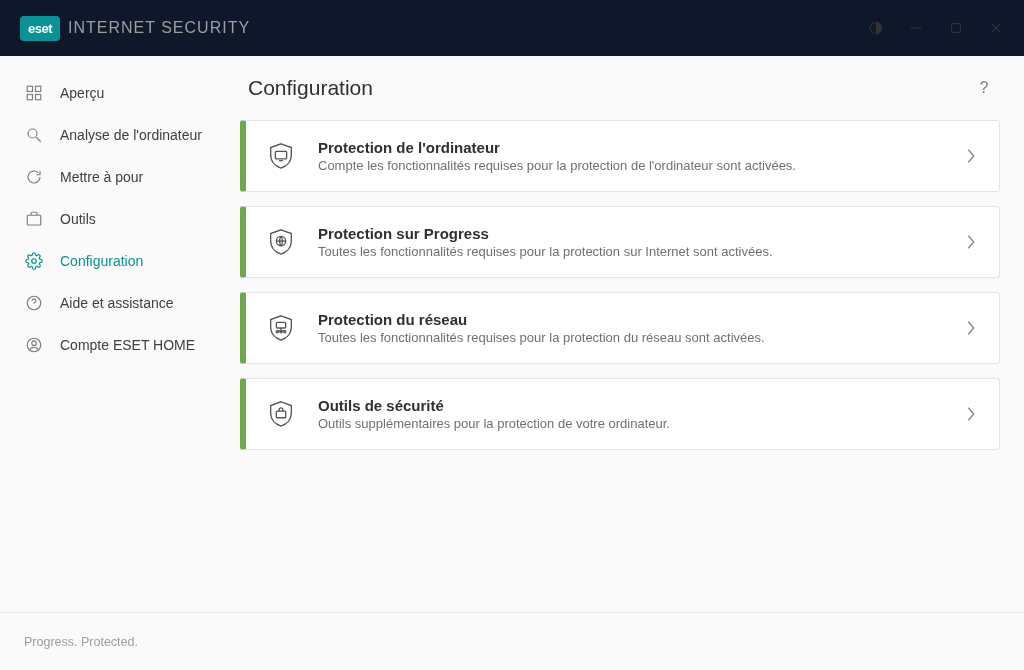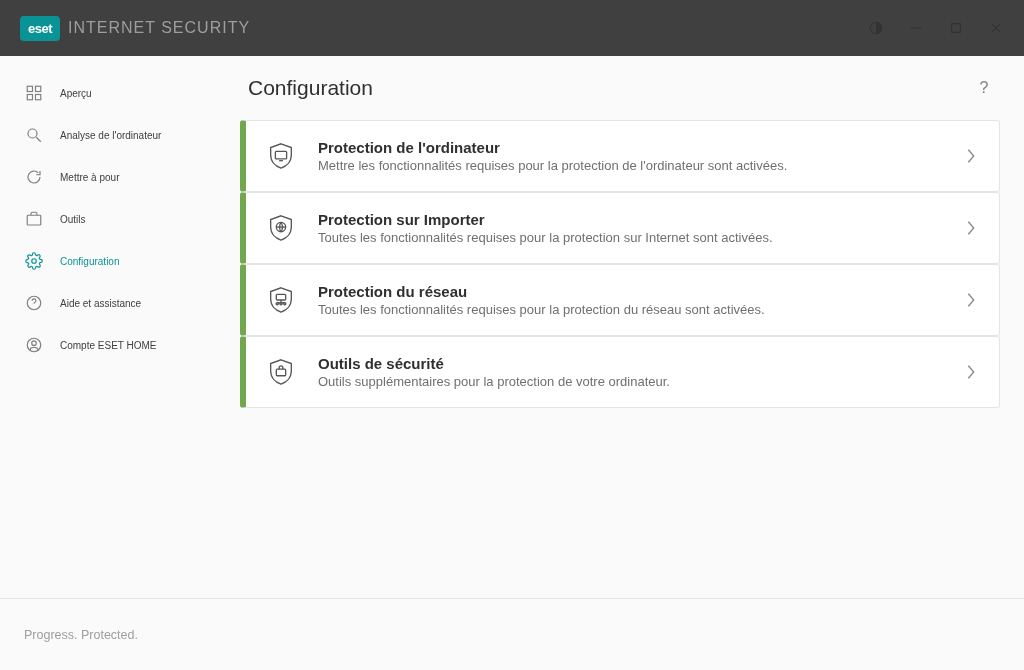--- a/index.html
+++ b/index.html
@@ -1,51 +1,51 @@
 <!DOCTYPE html>
 <html><head>
 <meta charset="utf-8">
 <style>
   * { margin: 0; padding: 0; box-sizing: border-box; font-family: "Segoe UI", Arial, sans-serif; }
   body { width: 1024px; height: 670px; background: #f5f5f5; overflow: hidden; display: flex; flex-direction: column; }
 
-  .titlebar { height: 56px; display: flex; align-items: center; padding: 0 20px; background: #404040; }
+  .titlebar { height: 56px; display: flex; align-items: center; padding: 0 20px; background: #0f172a; }
   .logo { display: flex; align-items: center; gap: 8px; }
   .logo-badge { background: #0a9396; color: #fff; font-weight: bold; font-size: 13px; letter-spacing: -0.5px; padding: 3px 6px; border-radius: 4px; border: 2px solid #0a9396; }
   .logo-text { color: #9e9e9e; font-size: 16px; font-weight: 400; letter-spacing: 1px; }
   .titlebar-spacer { flex: 1; }
   .win-controls { display: flex; gap: 24px; align-items: center; }
   .win-btn { width: 16px; height: 16px; display: flex; align-items: center; justify-content: center; cursor: pointer; color: #333; }
   .win-btn svg { width: 14px; height: 14px; }
 
   .body { flex: 1; display: flex; background: #fafafa; }
 
   .sidebar { width: 240px; padding-top: 16px; background: #fafafa; }
-  .nav-item { display: flex; align-items: center; gap: 16px; padding: 11px 24px; cursor: pointer; color: #404040; font-size: 10px; }
+  .nav-item { display: flex; align-items: center; gap: 16px; padding: 11px 24px; cursor: pointer; color: #404040; font-size: 14px; }
   .nav-item.active { color: #0a9396; }
   .nav-item .icon { width: 20px; height: 20px; display: flex; align-items: center; justify-content: center; color: #808080; }
   .nav-item.active .icon { color: #0a9396; }
   .nav-item .icon svg { width: 18px; height: 18px; }
 
   .main { flex: 1; display: flex; flex-direction: column; padding: 16px 24px 0 0; }
   .main-header { display: flex; align-items: center; padding: 4px 4px 20px 8px; }
   .main-title { font-size: 21px; color: #303030; font-weight: 400; }
   .help-btn { margin-left: auto; color: #808080; font-size: 16px; cursor: pointer; width: 24px; height: 24px; display: flex; align-items: center; justify-content: center; }
 
-  .cards { display: flex; flex-direction: column; }
+  .cards { display: flex; flex-direction: column; gap: 14px; }
   .card { background: #fff; border: 1px solid #e5e5e5; border-left: 6px solid #6fa84f; border-radius: 3px; display: flex; align-items: center; padding: 18px 22px 18px 18px; cursor: pointer; }
   .card-icon { width: 34px; height: 34px; display: flex; align-items: center; justify-content: center; color: #555; margin-right: 20px; flex-shrink: 0; }
   .card-icon svg { width: 30px; height: 30px; }
   .card-body { flex: 1; }
   .card-title { font-size: 15px; font-weight: 600; color: #303030; margin-bottom: 2px; }
   .card-desc { font-size: 13px; color: #707070; }
   .card-chevron { color: #888; display: flex; align-items: center; }
   .card-chevron svg { width: 12px; height: 18px; }
 
-  .footer { height: 72px; border-top: 1px solid #e5e5e5; display: flex; align-items: center; padding: 0 24px; background: #fafafa; }
+  .footer { height: 58px; border-top: 1px solid #e5e5e5; display: flex; align-items: center; padding: 0 24px; background: #fafafa; }
   .footer-slogan { color: #9e9e9e; font-size: 12.5px; }
   .footer-spacer { flex: 1; }
   .footer-action { display: flex; align-items: center; gap: 6px; color: #303030; font-size: 13.5px; font-weight: 600; cursor: pointer; margin-left: 22px; }
   .footer-action svg { width: 15px; height: 15px; }
 </style>
 </head>
 <body>
 
 <div class="titlebar">
   <div class="logo">
@@ -170,40 +170,40 @@
       <div class="card">
         <span class="card-icon">
           <svg viewBox="0 0 32 32" fill="none" stroke="currentColor" stroke-width="1.4">
               <path d="M16 3l11 4v8c0 7-5 12-11 14C10 27 5 22 5 15V7l11-4z"></path>
               <rect x="10" y="11" width="12" height="8" rx="1"></rect>
               <line x1="14" y1="21" x2="18" y2="21"></line>
             </svg>
         </span>
         <div class="card-body">
           <div class="card-title">Protection de l'ordinateur</div>
-          <div class="card-desc">Mettre les fonctionnalités requises pour la protection de l'ordinateur sont activées.</div>
+          <div class="card-desc">Compte les fonctionnalités requises pour la protection de l'ordinateur sont activées.</div>
         </div>
         <span class="card-chevron">
           <svg viewBox="0 0 12 20" fill="none" stroke="currentColor" stroke-width="1.5">
               <polyline points="3 3 9 10 3 17"></polyline>
             </svg>
         </span>
       </div>
 
       <div class="card">
         <span class="card-icon">
           <svg viewBox="0 0 32 32" fill="none" stroke="currentColor" stroke-width="1.4">
               <path d="M16 3l11 4v8c0 7-5 12-11 14C10 27 5 22 5 15V7l11-4z"></path>
               <circle cx="16" cy="15" r="5"></circle>
               <line x1="11" y1="15" x2="21" y2="15"></line>
               <path d="M16 10c2 2 2 8 0 10M16 10c-2 2-2 8 0 10"></path>
             </svg>
         </span>
         <div class="card-body">
-          <div class="card-title">Protection sur Importer</div>
+          <div class="card-title">Protection sur Progress</div>
           <div class="card-desc">Toutes les fonctionnalités requises pour la protection sur Internet sont activées.</div>
         </div>
         <span class="card-chevron">
           <svg viewBox="0 0 12 20" fill="none" stroke="currentColor" stroke-width="1.5">
               <polyline points="3 3 9 10 3 17"></polyline>
             </svg>
         </span>
       </div>
 
       <div class="card">

